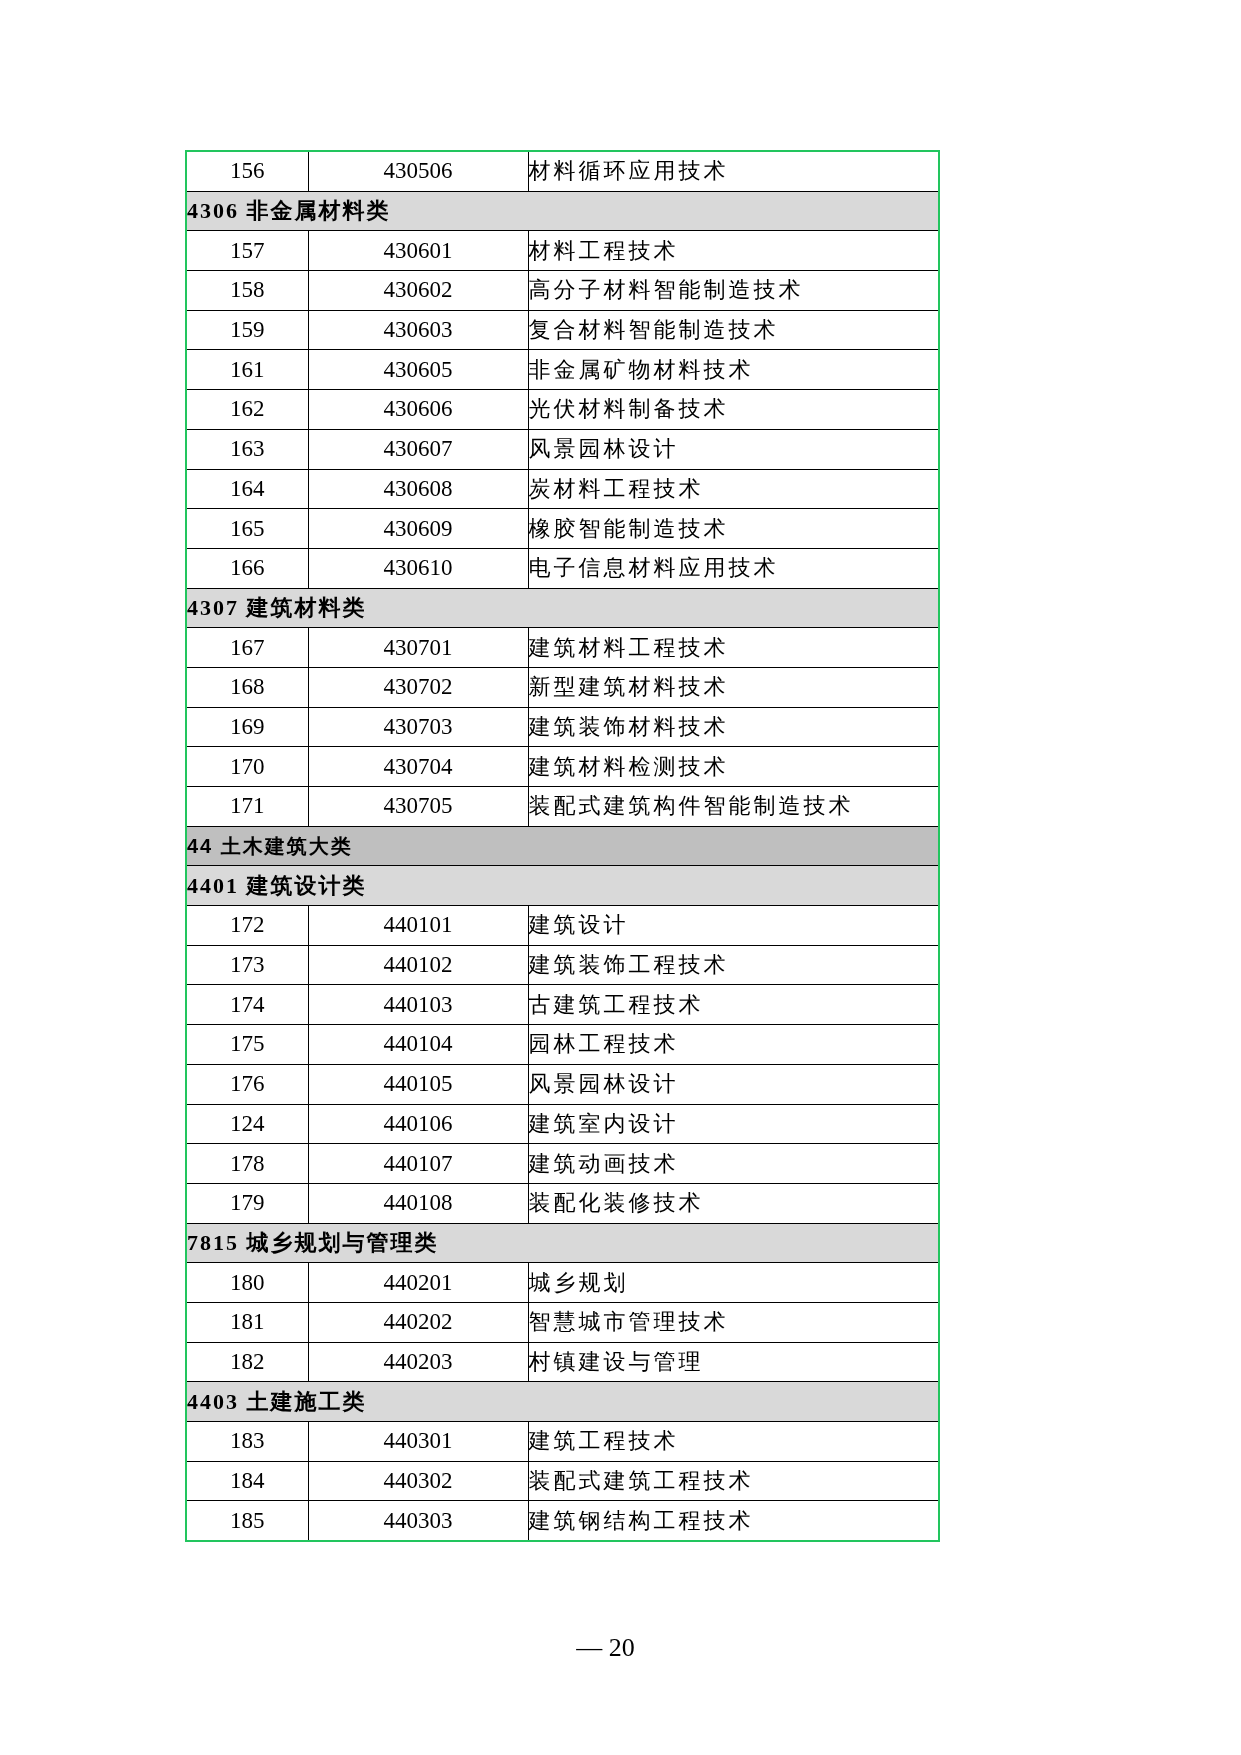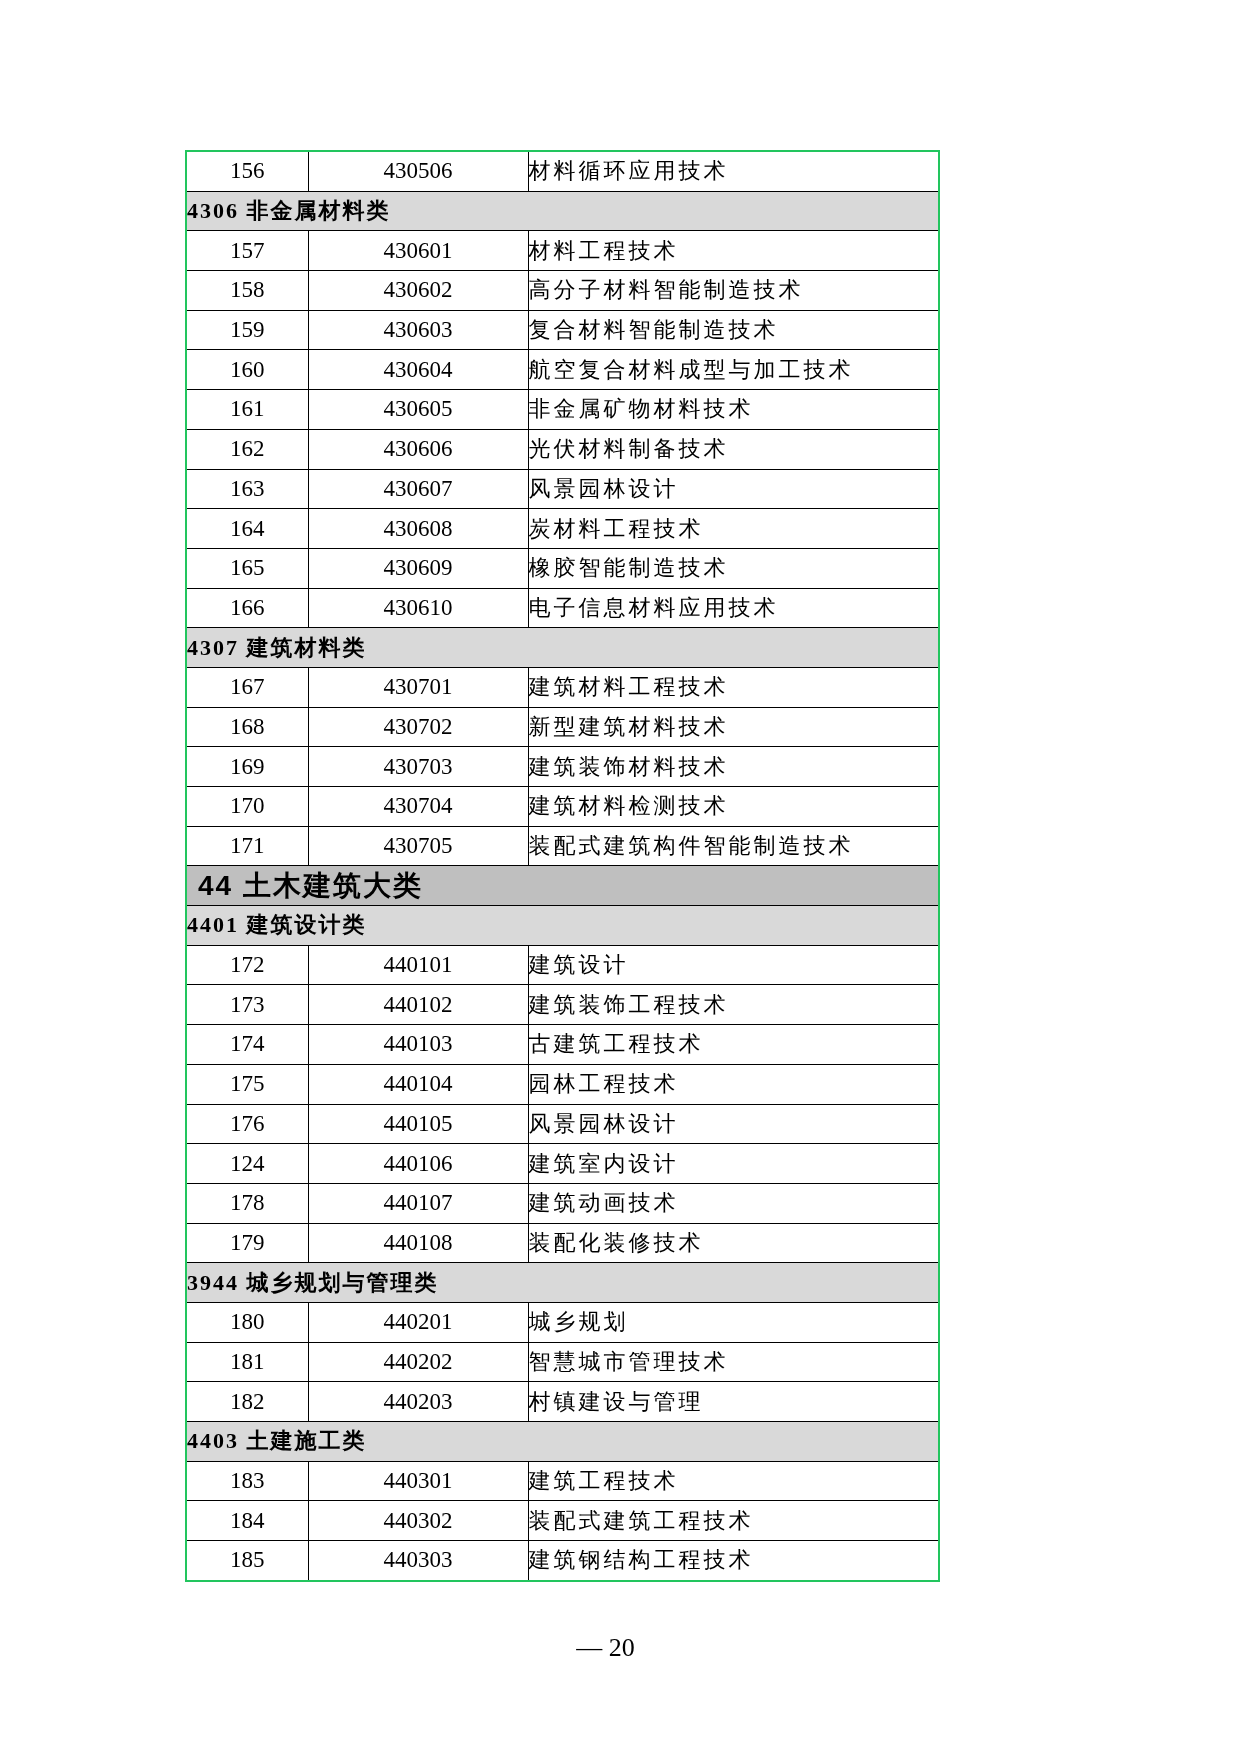--- a/index.html
+++ b/index.html
@@ -47,22 +47,21 @@
   }
   .subclass-row td {
     background: var(--subclass-bg, #d9d9d9);
     font-weight: bold;
     font-size: 22px;
     letter-spacing: 2px;
   }
   .class-row td {
     background: var(--class-bg, #bfbfbf);
     font-weight: bold;
-    font-size: 28px;
-    padding-left: 11px;
+    font-size: 20px;
     letter-spacing: 2px;
     font-family: "Liberation Sans", "DejaVu Sans", sans-serif;
   }
   .page-footer {
     position: absolute;
     top: 1633px;
     left: 0;
     width: 1241px;
     text-align: center;
     font-size: 26px;
@@ -99,25 +98,20 @@
           <td class="cell-seq">158</td>
           <td class="cell-code">430602</td>
           <td class="cell-name">高分子材料智能制造技术</td>
         </tr>
         <tr class="data-row">
           <td class="cell-seq">159</td>
           <td class="cell-code">430603</td>
           <td class="cell-name">复合材料智能制造技术</td>
         </tr>
         <tr class="data-row">
-          <td class="cell-seq">160</td>
-          <td class="cell-code">430604</td>
-          <td class="cell-name">航空复合材料成型与加工技术</td>
-        </tr>
-        <tr class="data-row">
           <td class="cell-seq">161</td>
           <td class="cell-code">430605</td>
           <td class="cell-name">非金属矿物材料技术</td>
         </tr>
         <tr class="data-row">
           <td class="cell-seq">162</td>
           <td class="cell-code">430606</td>
           <td class="cell-name">光伏材料制备技术</td>
         </tr>
         <tr class="data-row">
@@ -208,21 +202,21 @@
           <td class="cell-seq">178</td>
           <td class="cell-code">440107</td>
           <td class="cell-name">建筑动画技术</td>
         </tr>
         <tr class="data-row">
           <td class="cell-seq">179</td>
           <td class="cell-code">440108</td>
           <td class="cell-name">装配化装修技术</td>
         </tr>
         <tr class="subclass-row">
-          <td colspan="3">3944 城乡规划与管理类</td>
+          <td colspan="3">7815 城乡规划与管理类</td>
         </tr>
         <tr class="data-row">
           <td class="cell-seq">180</td>
           <td class="cell-code">440201</td>
           <td class="cell-name">城乡规划</td>
         </tr>
         <tr class="data-row">
           <td class="cell-seq">181</td>
           <td class="cell-code">440202</td>
           <td class="cell-name">智慧城市管理技术</td>

